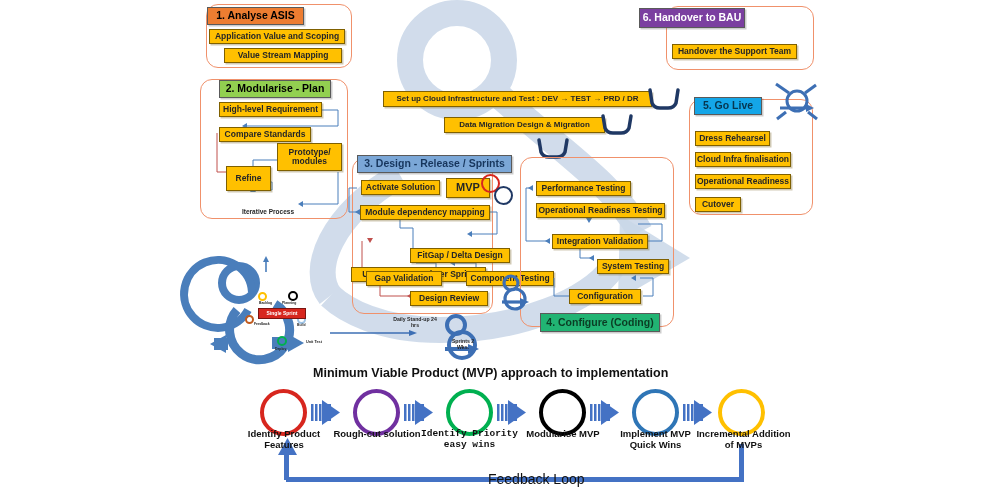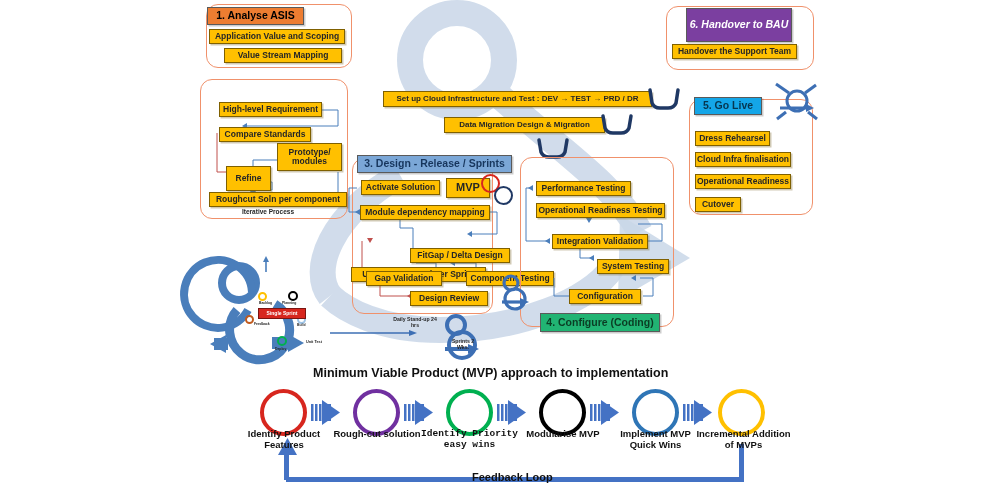--- a/index.html
+++ b/index.html
@@ -28,21 +28,21 @@
        border-radius:12px;background:transparent;}
 
   .plain{position:absolute;color:#262626;font-weight:600;}
 
   .ring{position:absolute;border-radius:50%;background:transparent;box-sizing:border-box;}
 
   
   .mvp-cap{position:absolute;font-size:12.5px;font-weight:700;color:#111;}
   .mvp-lab{position:absolute;font-size:9.5px;font-weight:700;color:#111;
            text-align:center;line-height:1.15;}
-  .feedback{position:absolute;font-size:11px;font-weight:700;color:#111;}
+  .feedback{position:absolute;font-size:14px;font-weight:400;color:#111;margin-left:16px;}
 
   svg{position:absolute;left:0;top:0;overflow:visible;}
 </style>
 </head>
 <body>
 
 <div id="canvas">
 
   <svg width="1000" height="500">
     <g fill="none" stroke="#C9D7E8" stroke-width="26" opacity="0.85">
@@ -53,20 +53,21 @@
     </g>
     <polygon points="620,215 690,258 618,300" fill="#C9D7E8" opacity="0.85"></polygon>
   </svg>
 
   <div class="grp" style="left:206px;top:4px;width:146px;height:64px;"></div>
   <div class="box hdr hdr-orange" style="left:207px;top:7px;width:97px;height:18px;">1. Analyse ASIS</div>
   <div class="box ybox" style="left:209px;top:29px;width:136px;height:15px;">Application Value and Scoping</div>
   <div class="box ybox" style="left:224px;top:48px;width:118px;height:15px;">Value Stream Mapping</div>
 
   <div class="grp" style="left:200px;top:79px;width:148px;height:140px;"></div>
+  <div class="box hdr hdr-green" style="left:219px;top:80px;width:112px;height:18px;">2. Modularise - Plan</div>
 
   <svg width="1000" height="500">
     <g stroke="#4A7EBB" stroke-width="1" fill="none">
       <path d="M320,110 L338,110 L338,126 L247,126"></path>
       <path d="M278,152 L278,160 L253,160 L253,170"></path>
       <path d="M253,182 L272,182 L272,190 L253,190"></path>
       <path d="M338,172 L338,204 L300,204"></path>
     </g>
     <g stroke="#C0504D" stroke-width="1" fill="none">
       <path d="M217,133 L217,172 L228,172"></path>
@@ -75,21 +76,20 @@
     <polygon points="253,167 250,172 256,172" fill="#4A7EBB"></polygon>
     <polygon points="253,187 250,192 256,192" fill="#4A7EBB"></polygon>
     <polygon points="303,201 303,207 298,204" fill="#4A7EBB"></polygon>
     <polygon points="222,130 228,130 225,135" fill="#C0504D"></polygon>
   </svg>
 
   <div class="box ybox" style="left:219px;top:102px;width:103px;height:15px;">High-level Requirement</div>
   <div class="box ybox" style="left:219px;top:127px;width:92px;height:15px;">Compare Standards</div>
   <div class="box ybox" style="left:277px;top:143px;width:65px;height:28px;padding:0 11px;">Prototype/ modules</div>
   <div class="box ybox" style="left:226px;top:166px;width:45px;height:25px;">Refine</div>
-  <div class="box ybox" style="left:209px;top:192px;width:138px;height:15px;">Roughcut Soln per component</div>
   <div class="plain" style="left:242px;top:208px;font-size:6.5px;">Iterative Process</div>
 
   <div class="box ybox" style="left:383px;top:91px;width:269px;height:16px;font-size:8px;">Set up Cloud  Infrastructure and Test : DEV → TEST → PRD / DR</div>
   <div class="box ybox" style="left:444px;top:117px;width:161px;height:16px;font-size:8px;">Data Migration Design &amp; Migration</div>
 
   <svg width="1000" height="500">
     <g fill="none" stroke="#1F3864" stroke-width="3.5" stroke-linecap="round">
       <path d="M650,90 L652,103 Q654,108 660,108 L668,108 Q674,108 676,103 L678,90"></path>
       <path d="M603,116 L605,128 Q607,133 613,133 L621,133 Q627,133 629,128 L631,116"></path>
       <path d="M539,140 L541,152 Q543,157 549,157 L557,157 Q563,157 565,152 L567,140"></path>
@@ -171,21 +171,21 @@
       <path d="M789,93 L776,84"></path>
       <path d="M805,93 L816,85"></path>
       <path d="M786,112 L777,119"></path>
       <path d="M808,112 L817,119"></path>
       <path d="M780,108 L806,108"></path>
     </g>
     <polygon points="806,104 814,108 806,112" fill="#3D6FB4"></polygon>
   </svg>
 
   <div class="grp" style="left:666px;top:6px;width:148px;height:64px;"></div>
-  <div class="box hdr hdr-purple" style="left:686px;top:8px;width:106px;height:34px;font-style:italic;">6. Handover to BAU</div>
+  <div class="box hdr hdr-purple" style="left:639px;top:8px;width:106px;height:20px;">6. Handover to BAU</div>
   <div class="box ybox" style="left:672px;top:44px;width:125px;height:15px;">Handover the Support Team</div>
 
   <svg width="1000" height="500">
     <g fill="none" stroke="#4A7EBB" stroke-width="8">
       <circle cx="239" cy="283" r="17"></circle>
       <path d="M252,292 A34,34 0 1 0 248,310"></path>
     </g>
     <g fill="none" stroke="#4A7EBB" stroke-width="9">
       <path d="M237,310 A30,30 0 1 0 275,304"></path>
     </g>

